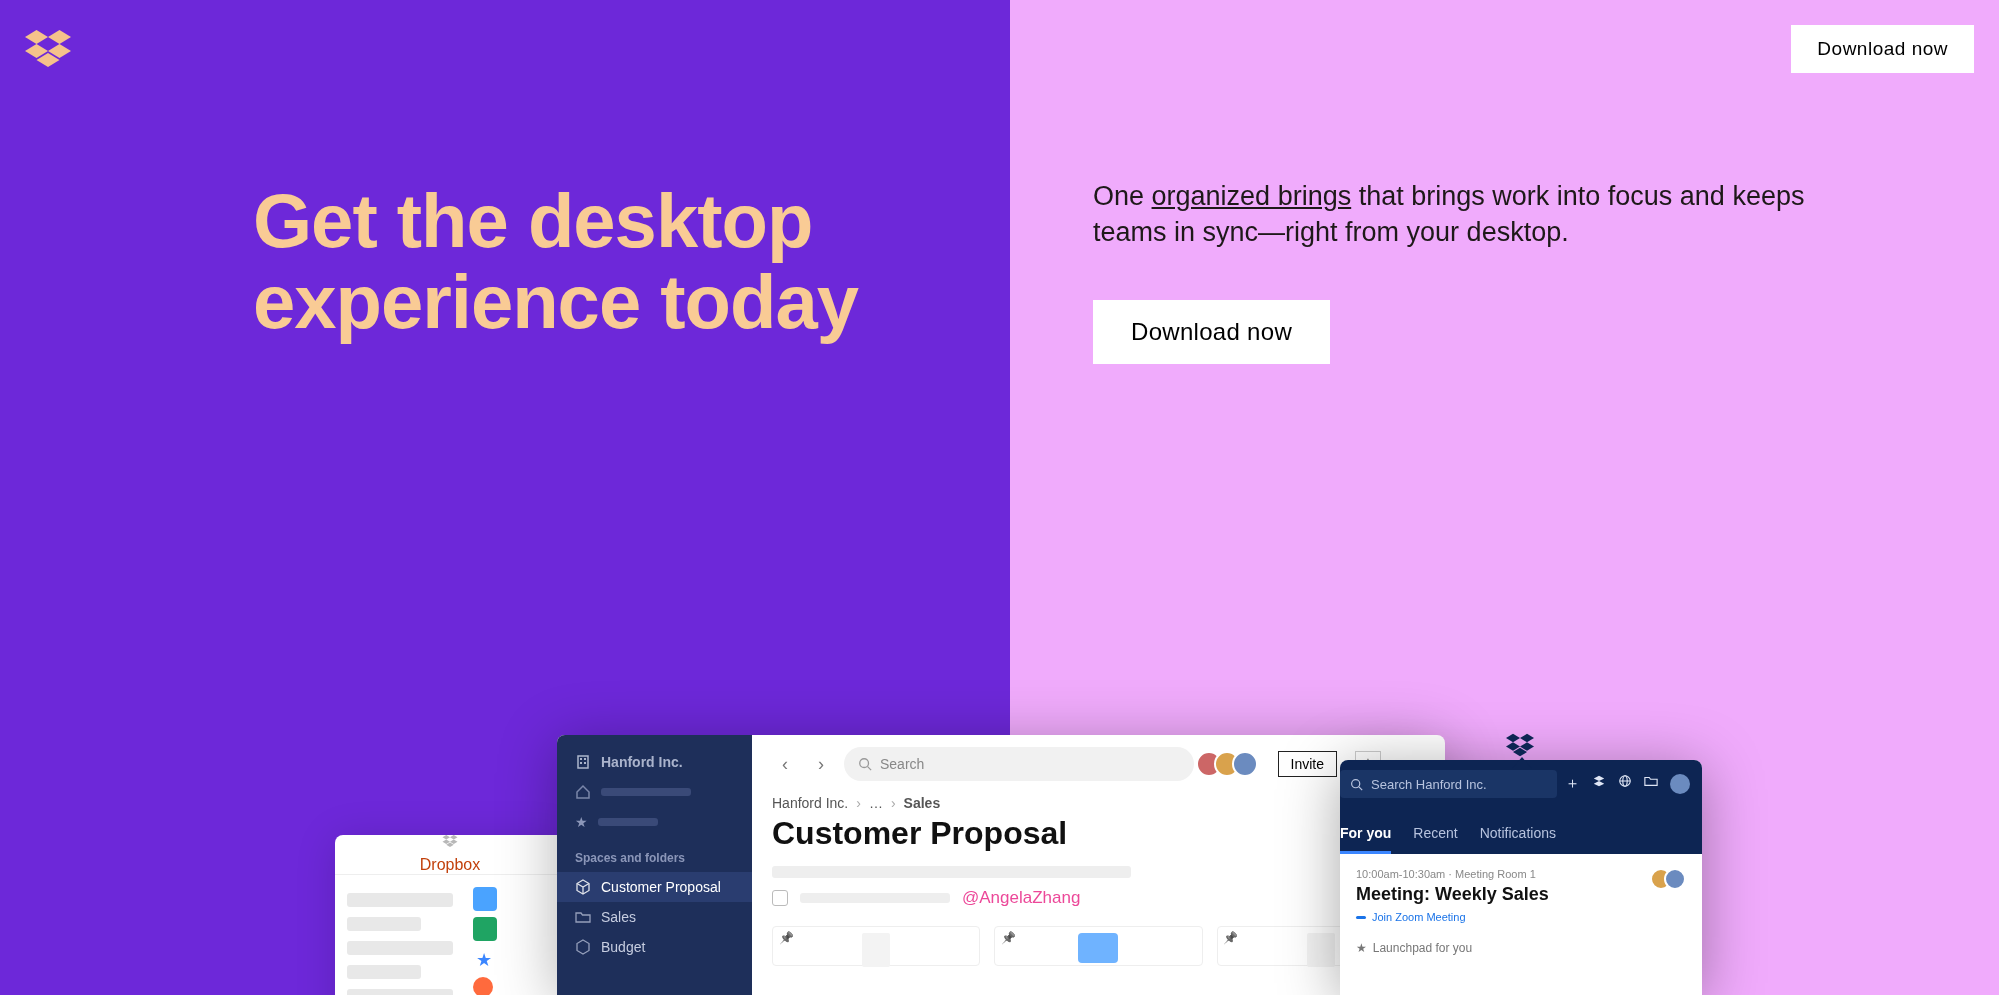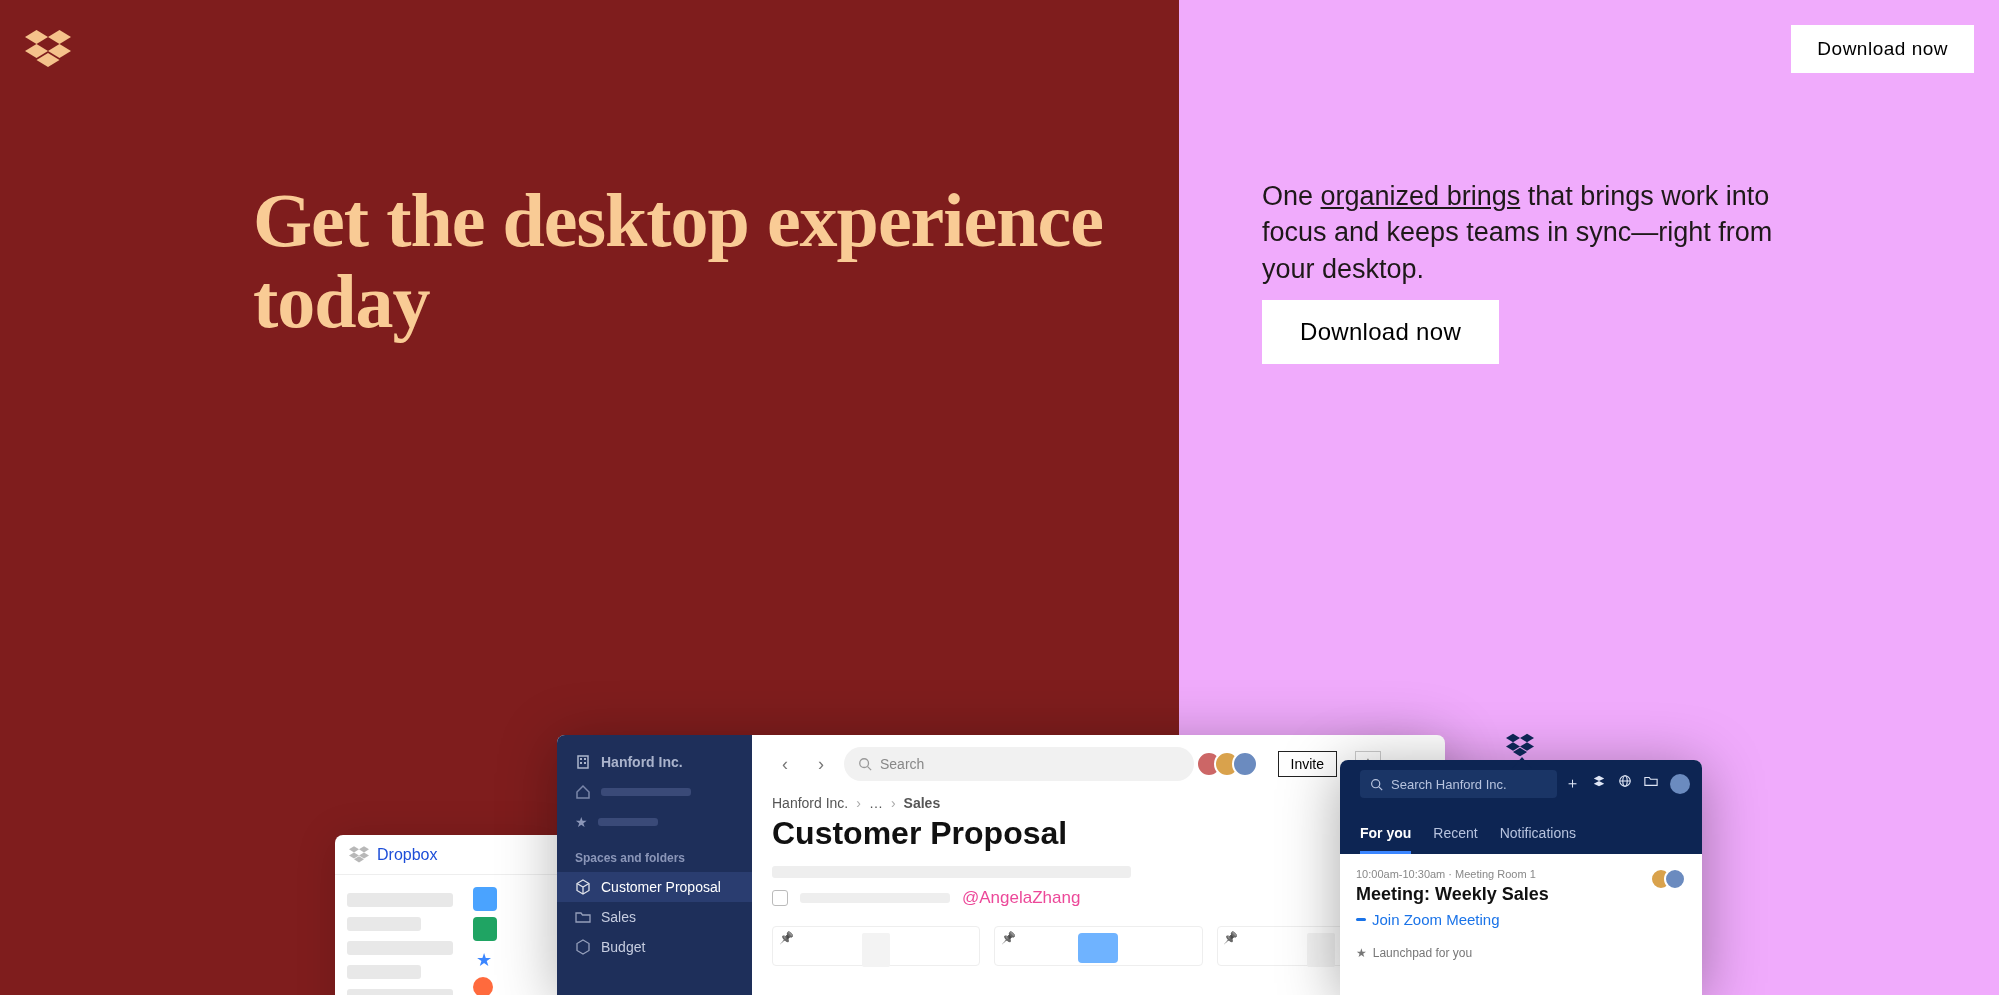--- a/index.html
+++ b/index.html
@@ -11,24 +11,23 @@
     position: relative;
     background: #fff;
   }
 
   .split {
     display: flex;
     width: 100%;
     height: 100%;
   }
   .left {
-    width: 1179px;
-    background: #7f1d1d;
+    width: 1010px;
+    background: #6d28d9;
     position: relative;
-    font-family: Liberation Serif, serif;
   }
   .right {
     flex: 1;
     background: #f0abfc;
     position: relative;
   }
 
   .logo {
     position: absolute;
     top: 30px;
@@ -116,23 +115,24 @@
     background: #fff;
     border-radius: 8px 8px 0 0;
     box-shadow: 0 4px 40px rgba(0,0,0,0.15);
   }
   .finder-top {
     height: 40px;
     border-bottom: 1px solid #eee;
     display: flex;
     align-items: center;
     padding: 0 14px;
-    color: #1d4ed8;
+    color: #c2410c;
     font-size: 16px;
     gap: 8px;
+    flex-direction: column;
   }
   .finder-body {
     display: flex;
   }
   .finder-side {
     width: 130px;
     padding: 8px 12px;
   }
   .finder-side-row {
     height: 14px;
@@ -253,39 +253,39 @@
     bottom: 226px;
     width:0; height:0;
     border-left: 10px solid transparent;
     border-right: 10px solid transparent;
     border-bottom: 12px solid #0d2553;
     z-index:5;
   }
   .pop-head {
     background:#0d2553;
     color:#e8ecf5;
-    padding: 10px 12px 0 20px;
+    padding: 10px 12px 0 0;
   }
   .pop-search-row{ display:flex; align-items:center; gap:8px;}
   .pop-search {
     flex:1; background:#1a3566; border-radius:4px; height:28px;
     display:flex; align-items:center; padding:0 10px; color:#b7c3de; font-size:13px; gap:8px;
   }
   .pop-icons { display:flex; gap:12px; color:#dfe6f5; font-size:15px; }
   .pop-icons span { cursor:pointer; }
   .pop-tabs { display:flex; gap:22px; font-size:14px; margin-top:19px; }
   .pop-tab { padding:8px 0 10px 0; color:#b7c3de; cursor:pointer; }
   .pop-tab.active { color:#fff; border-bottom:3px solid #3b86ff; font-weight:600;}
   .pop-body { padding: 14px 16px; }
   .pop-meta { font-size:11px; color:#888; margin-bottom:4px;}
   .pop-title { font-size:18px; font-weight:700; color:#111; margin-bottom:6px;}
   .pop-card { display:flex; justify-content:space-between; align-items:flex-start;}
   .pop-avs { display:flex; }
   .pop-avs .av { width:22px; height:22px; }
-  .join { color:#1a73e8; font-size:15px; display:flex; align-items:center; gap:6px; margin-top:2px;}
+  .join { color:#1a73e8; font-size:11px; display:flex; align-items:center; gap:6px; margin-top:2px;}
   .join .dash{ width:10px; height:3px; background:#1a73e8; border-radius:2px;}
   .suggest { font-size:12px; color:#777; margin-top:18px; display:flex; align-items:center; gap:6px;}
 
 </style>
 </head>
 <body>
 
 <div class="split">
   <div class="left">
     <svg class="logo" viewBox="0 0 46 40">

